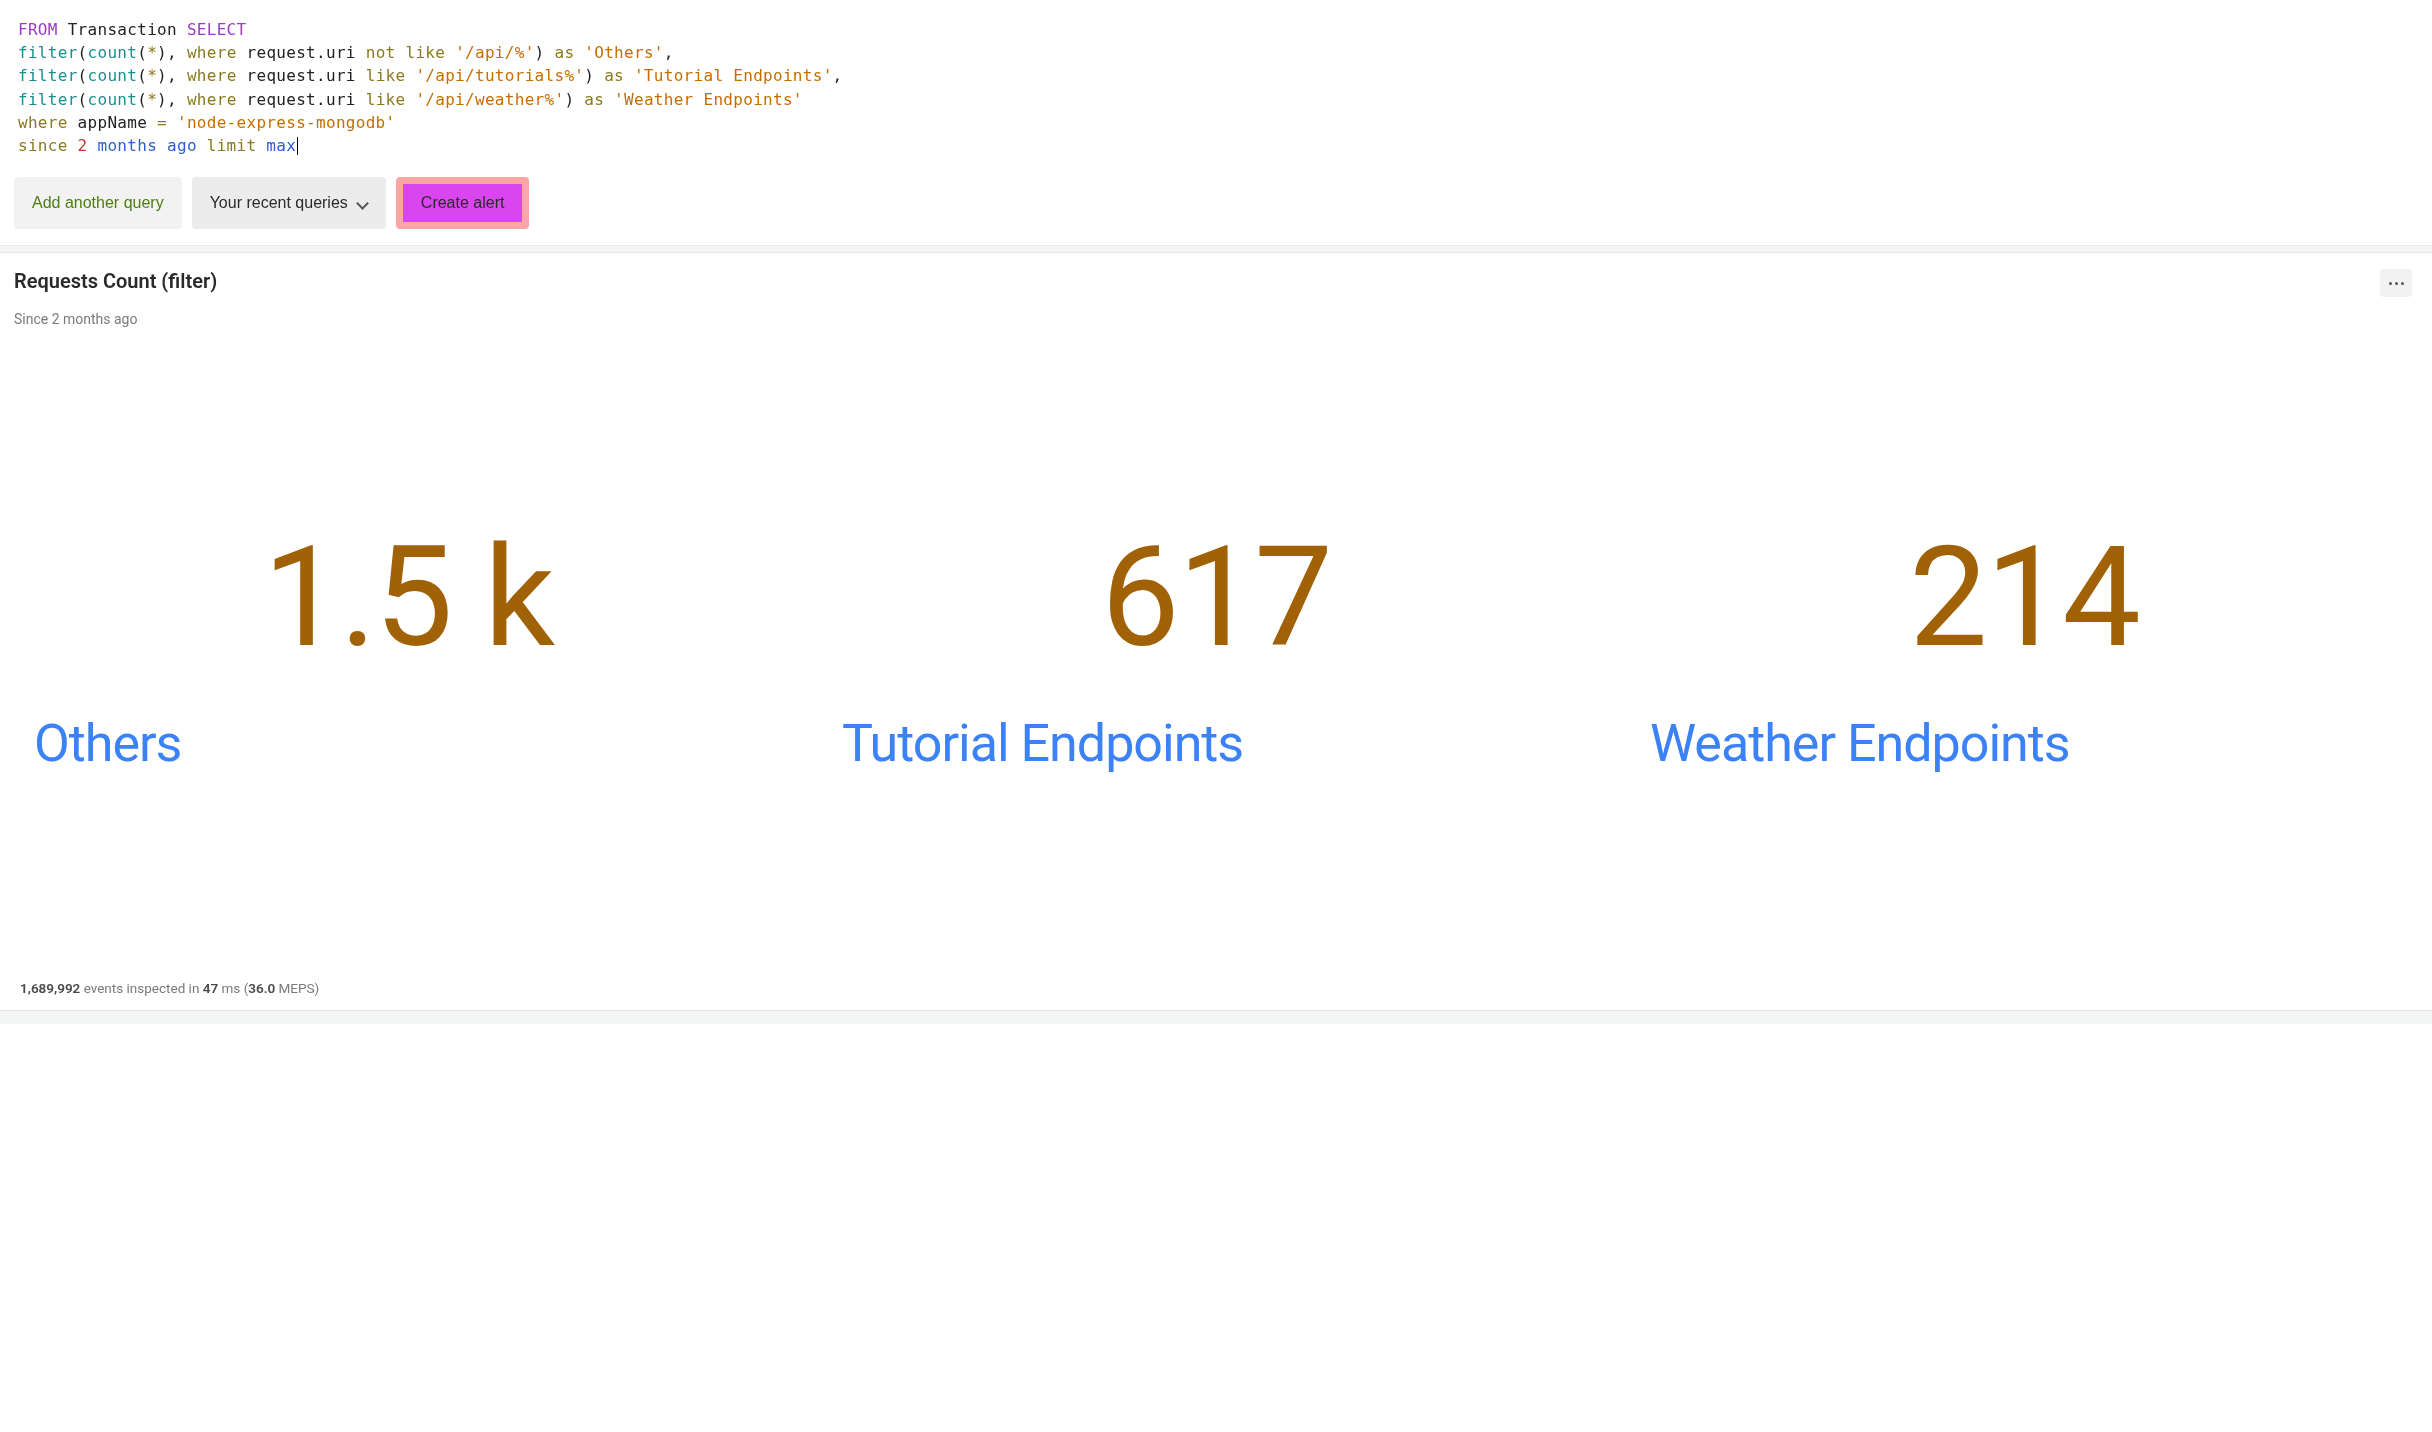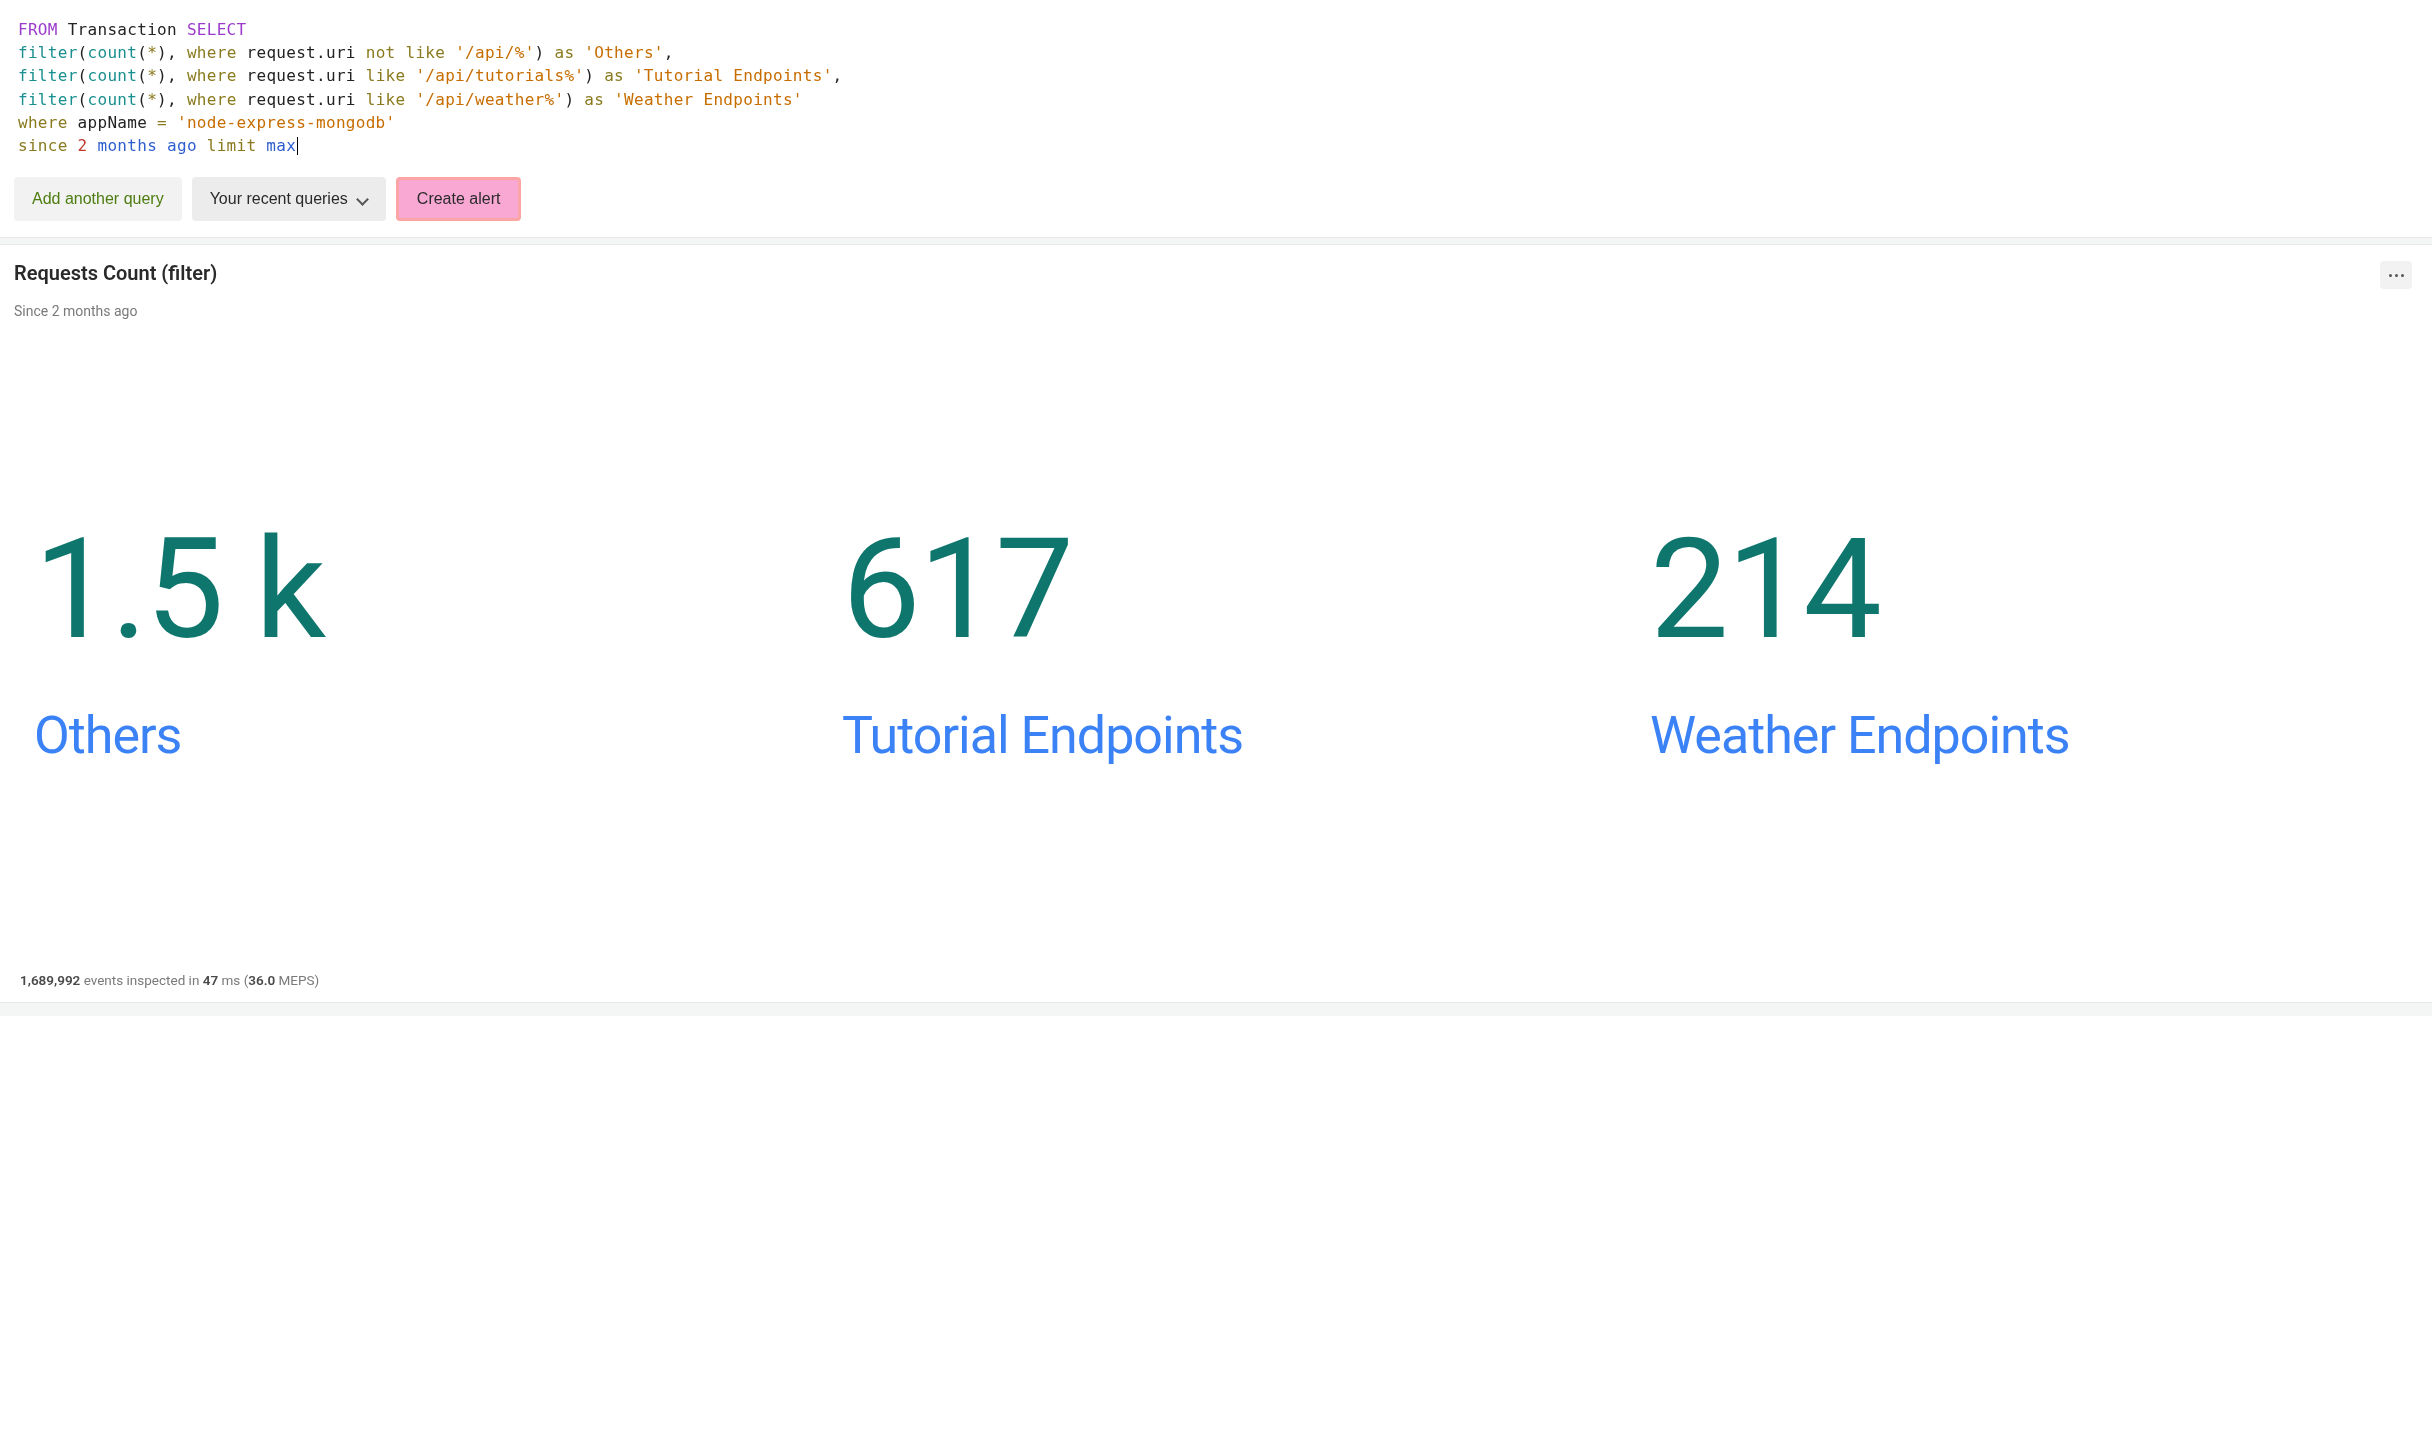--- a/index.html
+++ b/index.html
@@ -57,22 +57,22 @@
     }
     .btn-disabled {
       background: #f2f2f2;
       color: #4d7c0f;
       cursor: default;
     }
     .btn-gray {
       background: #ececec;
     }
     .btn-white {
-      background: #f9a8d4;
-      border: 3px solid #fca5a5;
+      background: #d946ef;
+      border: 7px solid #fca5a5;
     }
     .chevron {
       width: 12px;
       height: 12px;
       display: inline-block;
       position: relative;
     }
     .chevron::before {
       content: "";
       position: absolute;
@@ -135,23 +135,24 @@
       display: flex;
       padding: 200px 20px 200px 20px;
       gap: 60px;
     }
     .billboard-item {
       flex: 1;
     }
     .billboard-value {
       font-size: 140px;
       font-weight: 400;
-      color: #0f766e;
+      color: #a16207;
       line-height: 1;
       letter-spacing: -2px;
+      text-align: center;
     }
     .billboard-label {
       font-size: 52px;
       font-weight: 400;
       color: #3b82f6;
       margin-top: 46px;
       letter-spacing: -1px;
     }
     .status-bar {
       padding: 6px 6px;

